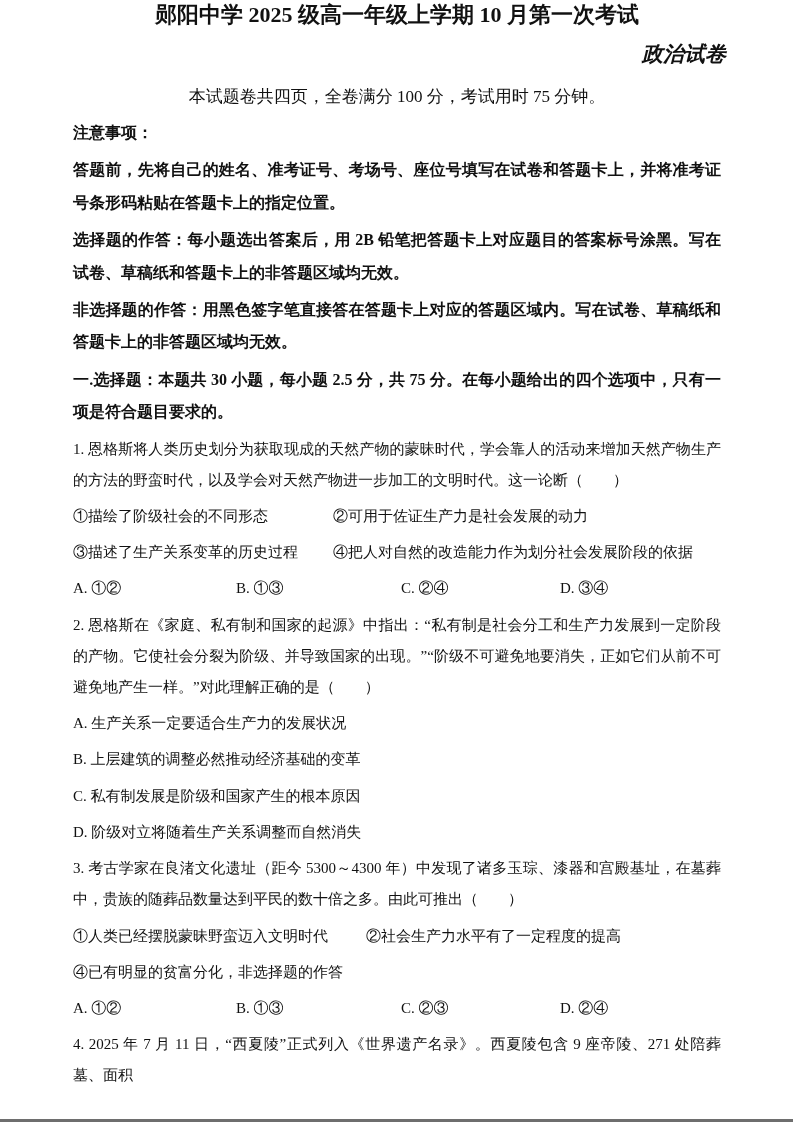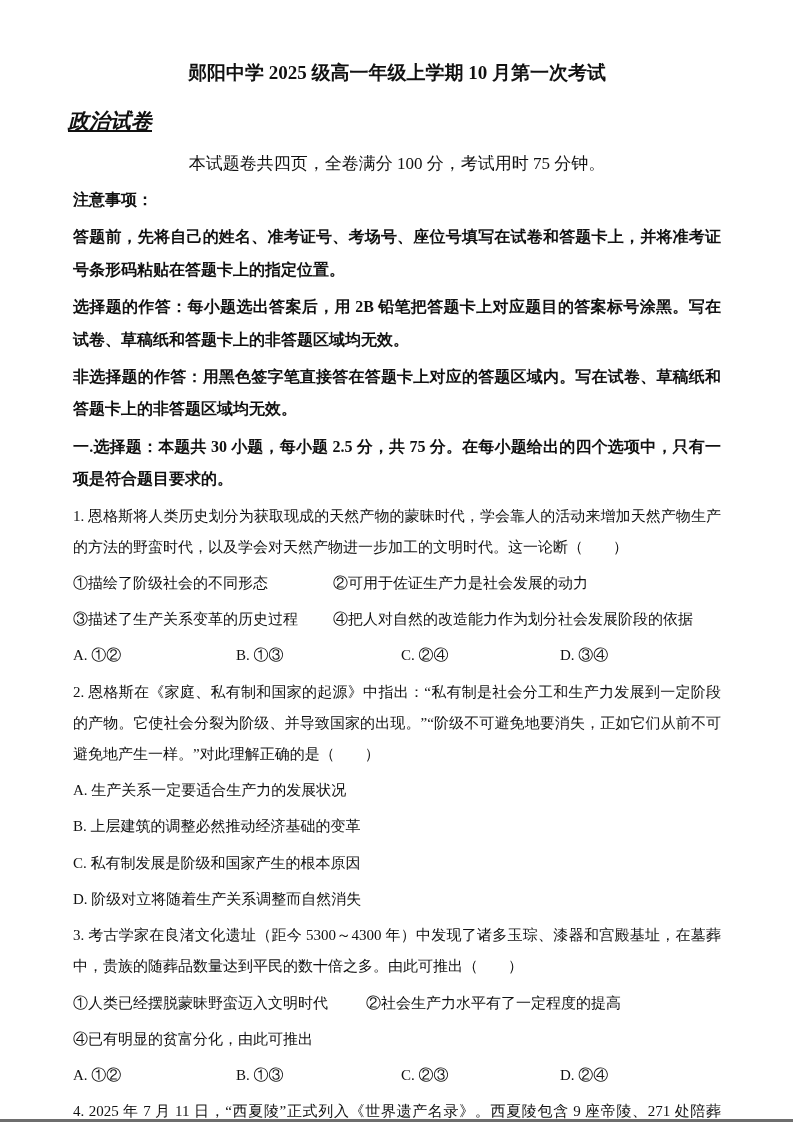--- a/index.html
+++ b/index.html
@@ -11,34 +11,32 @@
     font-family: "Liberation Serif", "DejaVu Serif", serif;
     position: relative;
     overflow: hidden;
   }
   .page {
     position: absolute;
     top: 0; left: 68px;
     width: 658px;
   }
   .title1 {
-    margin-top: 58px;
     text-align: center;
-    font-size: 19px;
+    font-size: 22px;
     font-weight: bold;
     line-height: 29px;
   }
   .title2 {
-    margin-top: 20px;
-    text-align: left;
+    margin-top: 11px;
+    text-align: right;
     font-size: 21px;
     font-weight: bold;
     font-style: italic;
     line-height: 28px;
-    text-decoration: underline;
   }
   .exam-info {
     margin-top: 17px;
     text-align: center;
     font-size: 17px;
     font-weight: normal;
     line-height: 24px;
   }
   .notices {
     margin-top: 8px;
@@ -113,21 +111,21 @@
       <p>D.  阶级对立将随着生产关系调整而自然消失</p>
     </div>
 
     <div class="q3">
       <p>3.  考古学家在良渚文化遗址（距今 5300～4300 年）中发现了诸多玉琮、漆器和宫殿基址，在墓葬中，贵族的随葬品数量达到平民的数十倍之多。由此可推出（　　）</p>
       <p class="subrow">
         <span class="subcol1">①人类已经摆脱蒙昧野蛮迈入文明时代</span>
         <span>②社会生产力水平有了一定程度的提高</span>
       </p>
       <p class="subrow">
-        <span>④已有明显的贫富分化，由此可推出</span>
+        <span>④已有明显的贫富分化，非选择题的作答</span>
       </p>
       <p class="choices">
         <span class="c1">A. ①②</span>
         <span class="c2">B. ①③</span>
         <span class="c3">C. ②③</span>
         <span>D. ②④</span>
       </p>
     </div>
 
     <div class="q4">

